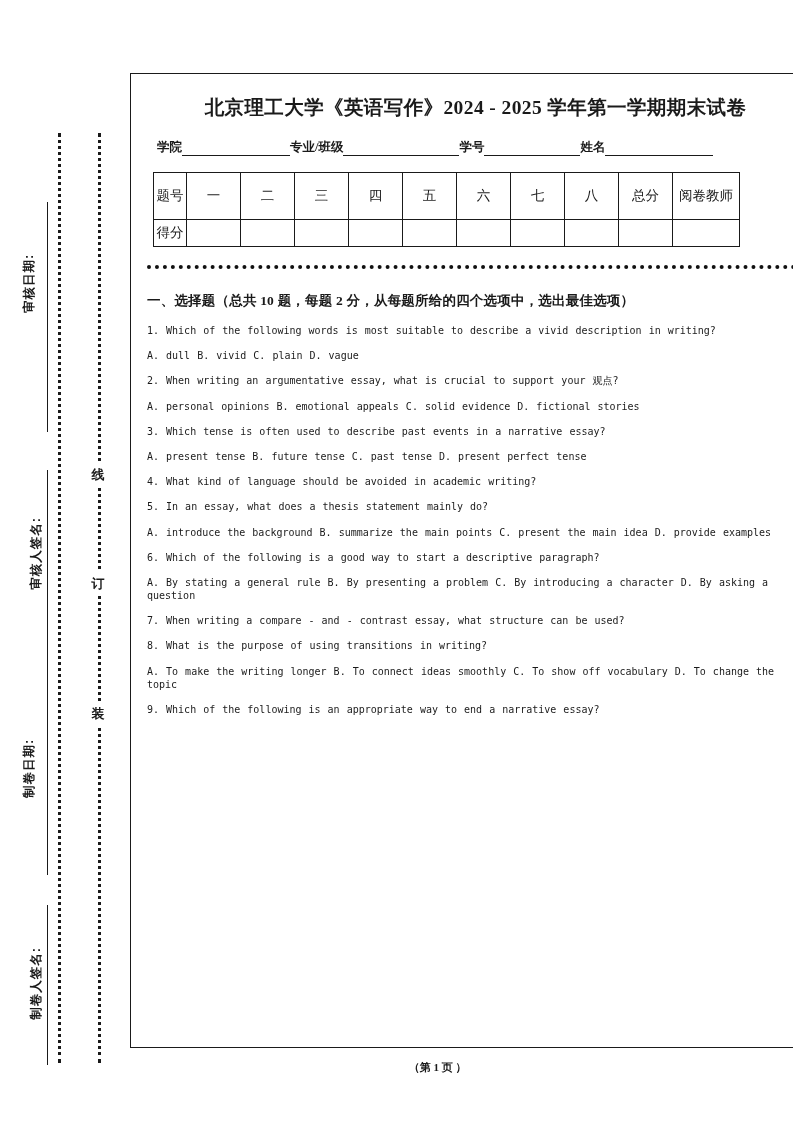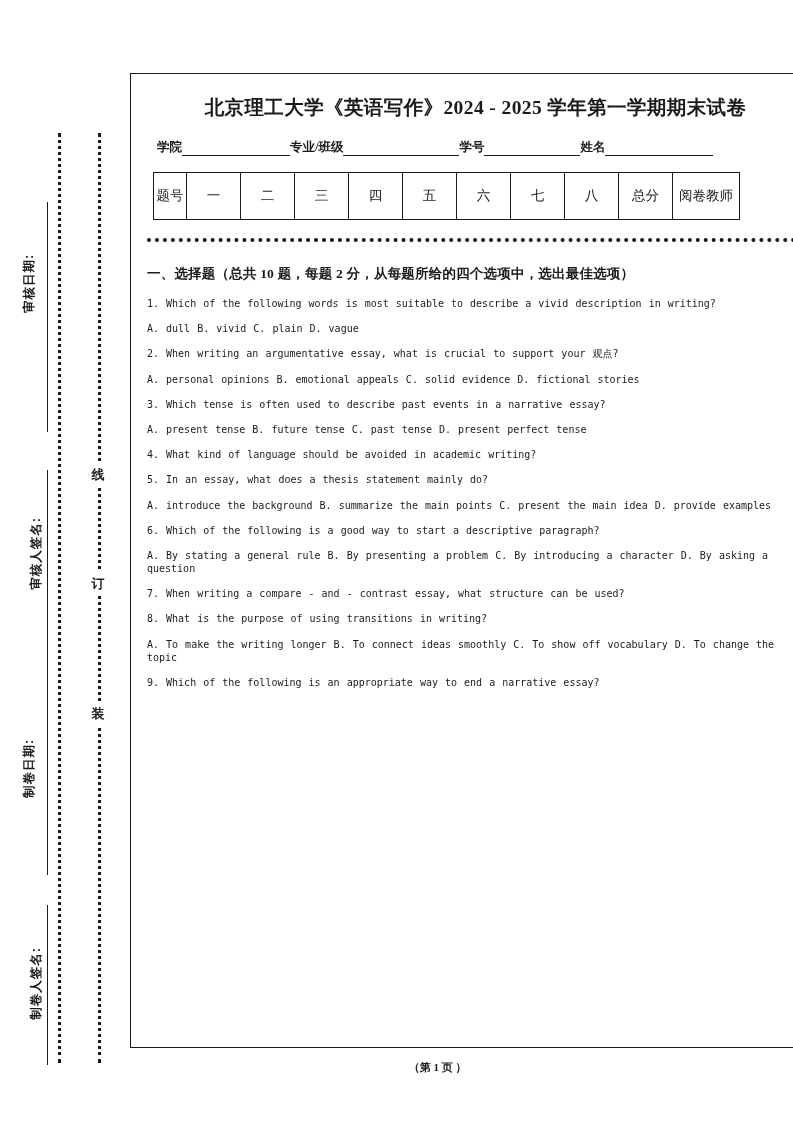--- a/index.html
+++ b/index.html
@@ -235,20 +235,33 @@
       <td class="col-num">二</td>
       <td class="col-num">三</td>
       <td class="col-num">四</td>
       <td class="col-num">五</td>
       <td class="col-num">六</td>
       <td class="col-num">七</td>
       <td class="col-num">八</td>
       <td class="col-total">总分</td>
       <td class="col-marker">阅卷教师</td>
     </tr>
+    <tr>
+      <td class="hdr-narrow">得分</td>
+      <td class="col-num"></td>
+      <td class="col-num"></td>
+      <td class="col-num"></td>
+      <td class="col-num"></td>
+      <td class="col-num"></td>
+      <td class="col-num"></td>
+      <td class="col-num"></td>
+      <td class="col-num"></td>
+      <td class="col-total"></td>
+      <td class="col-marker"></td>
+    </tr>
   </tbody>
     </table>
 
   <div class="sep"></div>
 
   <div class="section-head">一、选择题（总共 10 题，每题 2 分，从每题所给的四个选项中，选出最佳选项）</div>
 
   <div class="qlist">
     <div class="qline">1. Which of the following words is most suitable to describe a vivid description in writing?</div>
     <div class="qline opts">A. dull  B. vivid  C. plain  D. vague</div>

